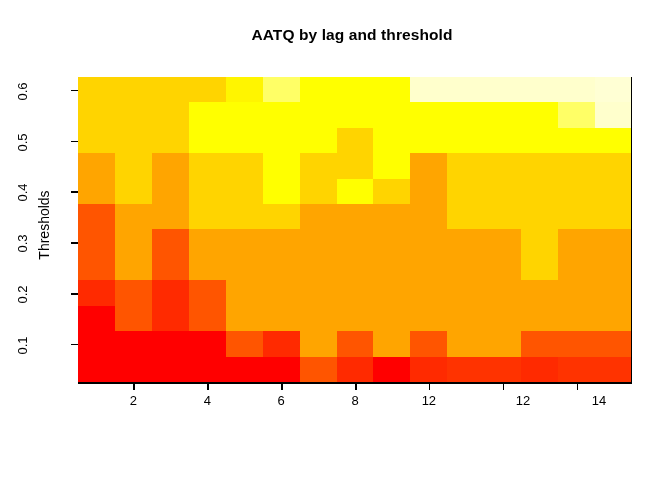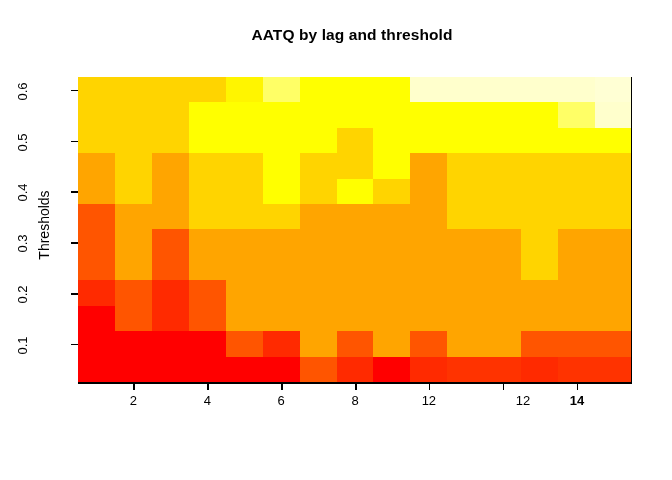--- a/index.html
+++ b/index.html
@@ -338,21 +338,21 @@
       <div class="x-tick-label" style="left: 207.267px;">4</div>
       <div class="x-tick" style="left: 281.133px;"></div>
       <div class="x-tick-label" style="left: 281.133px;">6</div>
       <div class="x-tick" style="left: 355px;"></div>
       <div class="x-tick-label" style="left: 355px;">8</div>
       <div class="x-tick" style="left: 428.867px;"></div>
       <div class="x-tick-label" style="left: 428.867px;">12</div>
       <div class="x-tick" style="left: 502.733px;"></div>
       <div class="x-tick-label" style="left: 523px; text-align: center;">12</div>
       <div class="x-tick" style="left: 576.6px;"></div>
-      <div class="x-tick-label" style="left: 577px; font-weight: bold;">14</div>
+      <div class="x-tick-label" style="left: 599px;">14</div>
     </div>
   <div id="y-ticks">
       <div class="y-tick" style="top: 343.875px;"></div>
       <div class="y-tick-label-wrap" style="top: 343.875px;"><span>0.1</span></div>
       <div class="y-tick" style="top: 293.042px;"></div>
       <div class="y-tick-label-wrap" style="top: 293.042px;"><span>0.2</span></div>
       <div class="y-tick" style="top: 242.208px;"></div>
       <div class="y-tick-label-wrap" style="top: 242.208px;"><span>0.3</span></div>
       <div class="y-tick" style="top: 191.375px;"></div>
       <div class="y-tick-label-wrap" style="top: 191.375px;"><span>0.4</span></div>

